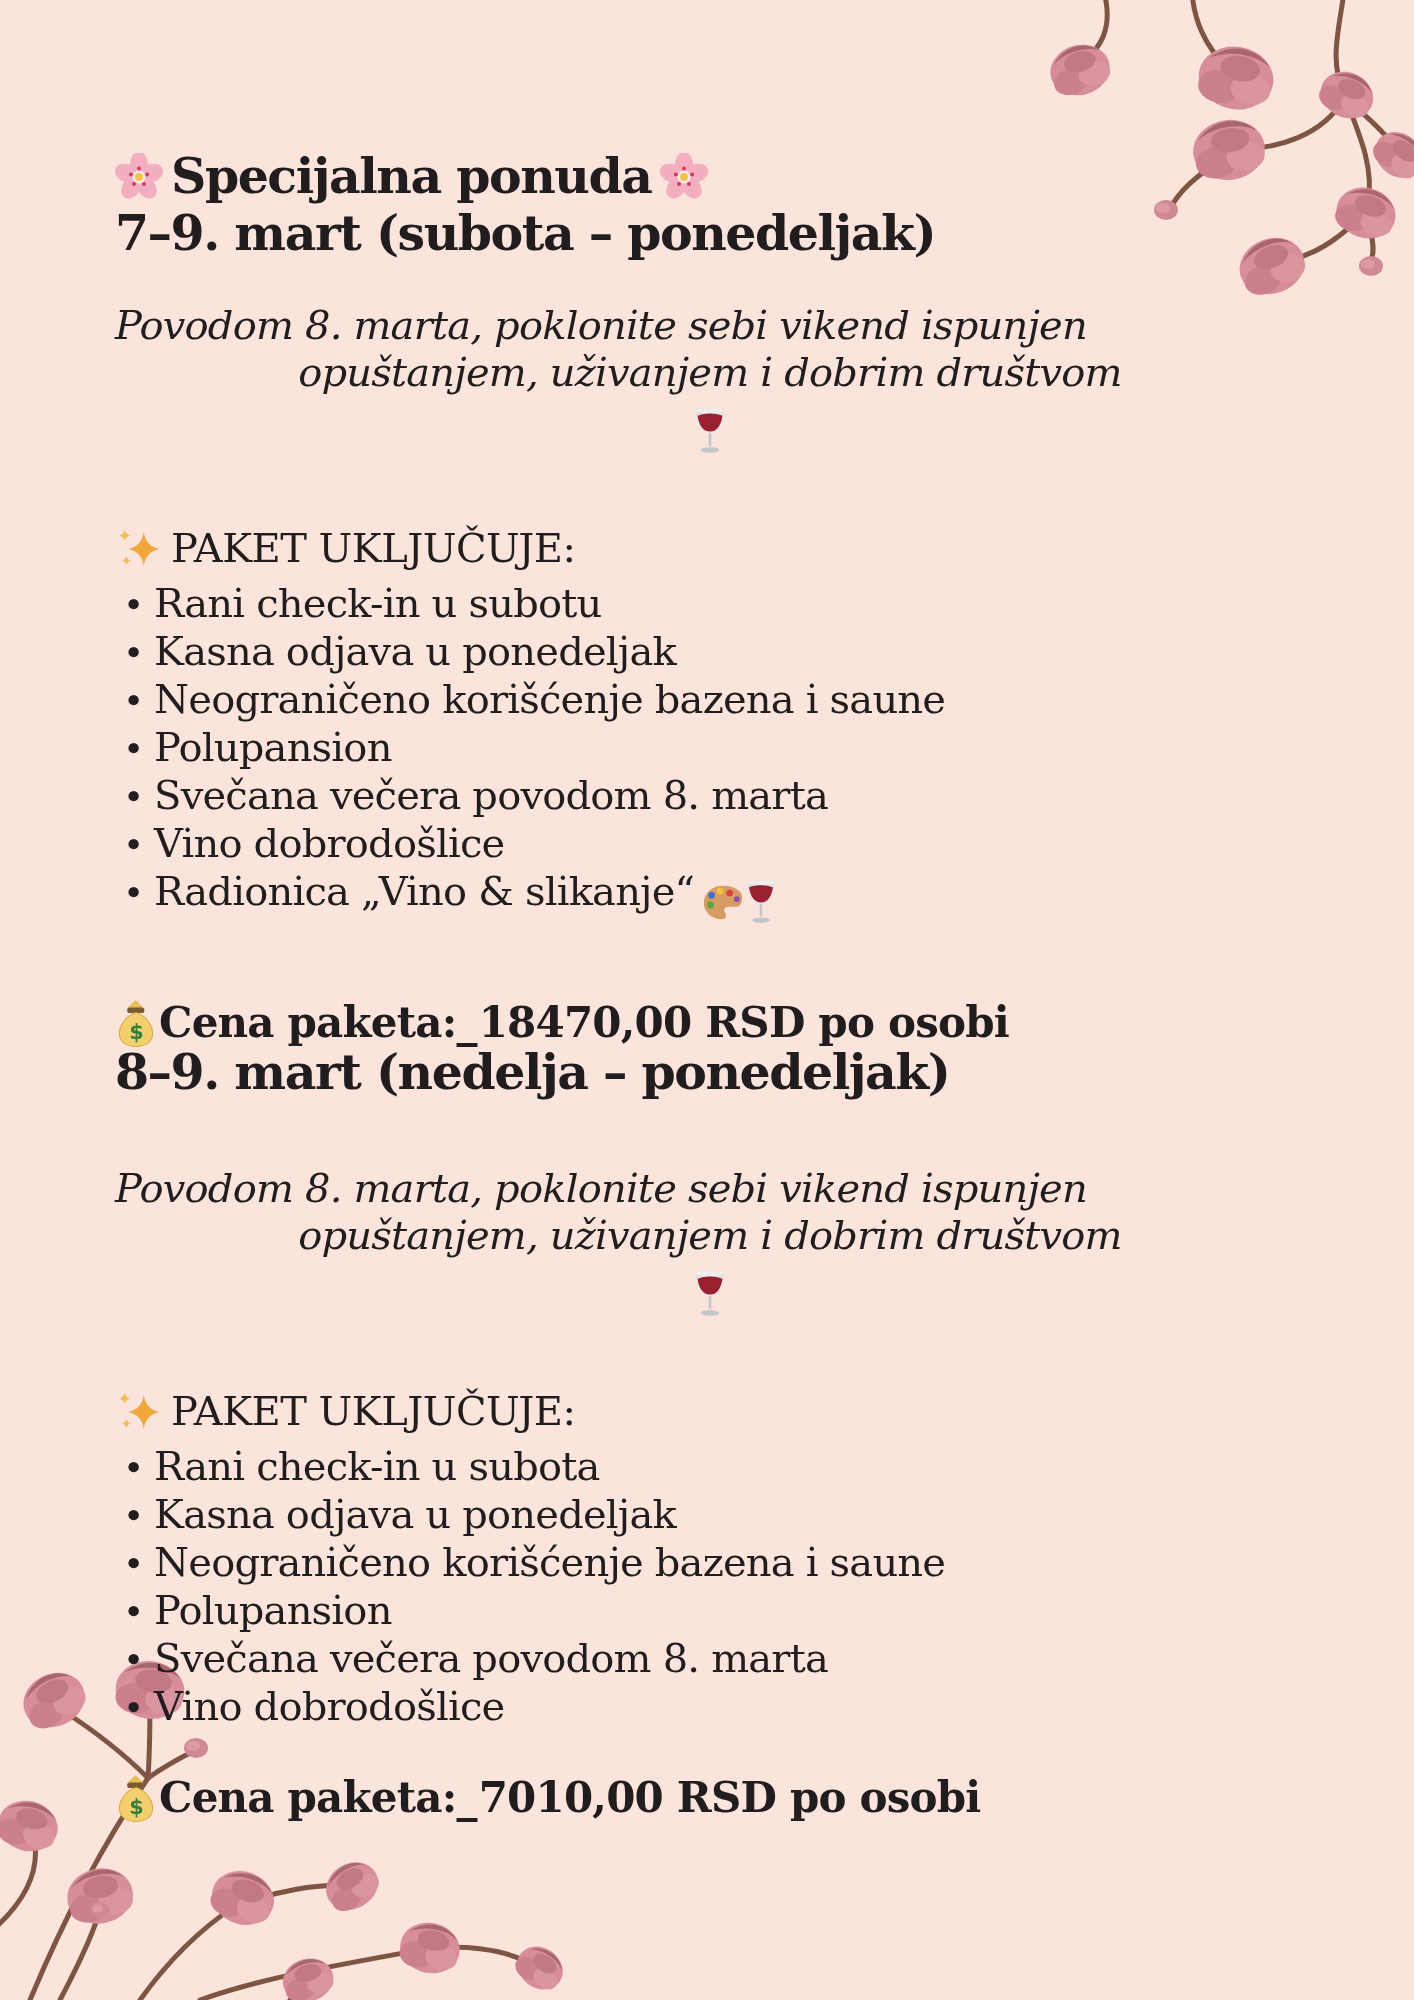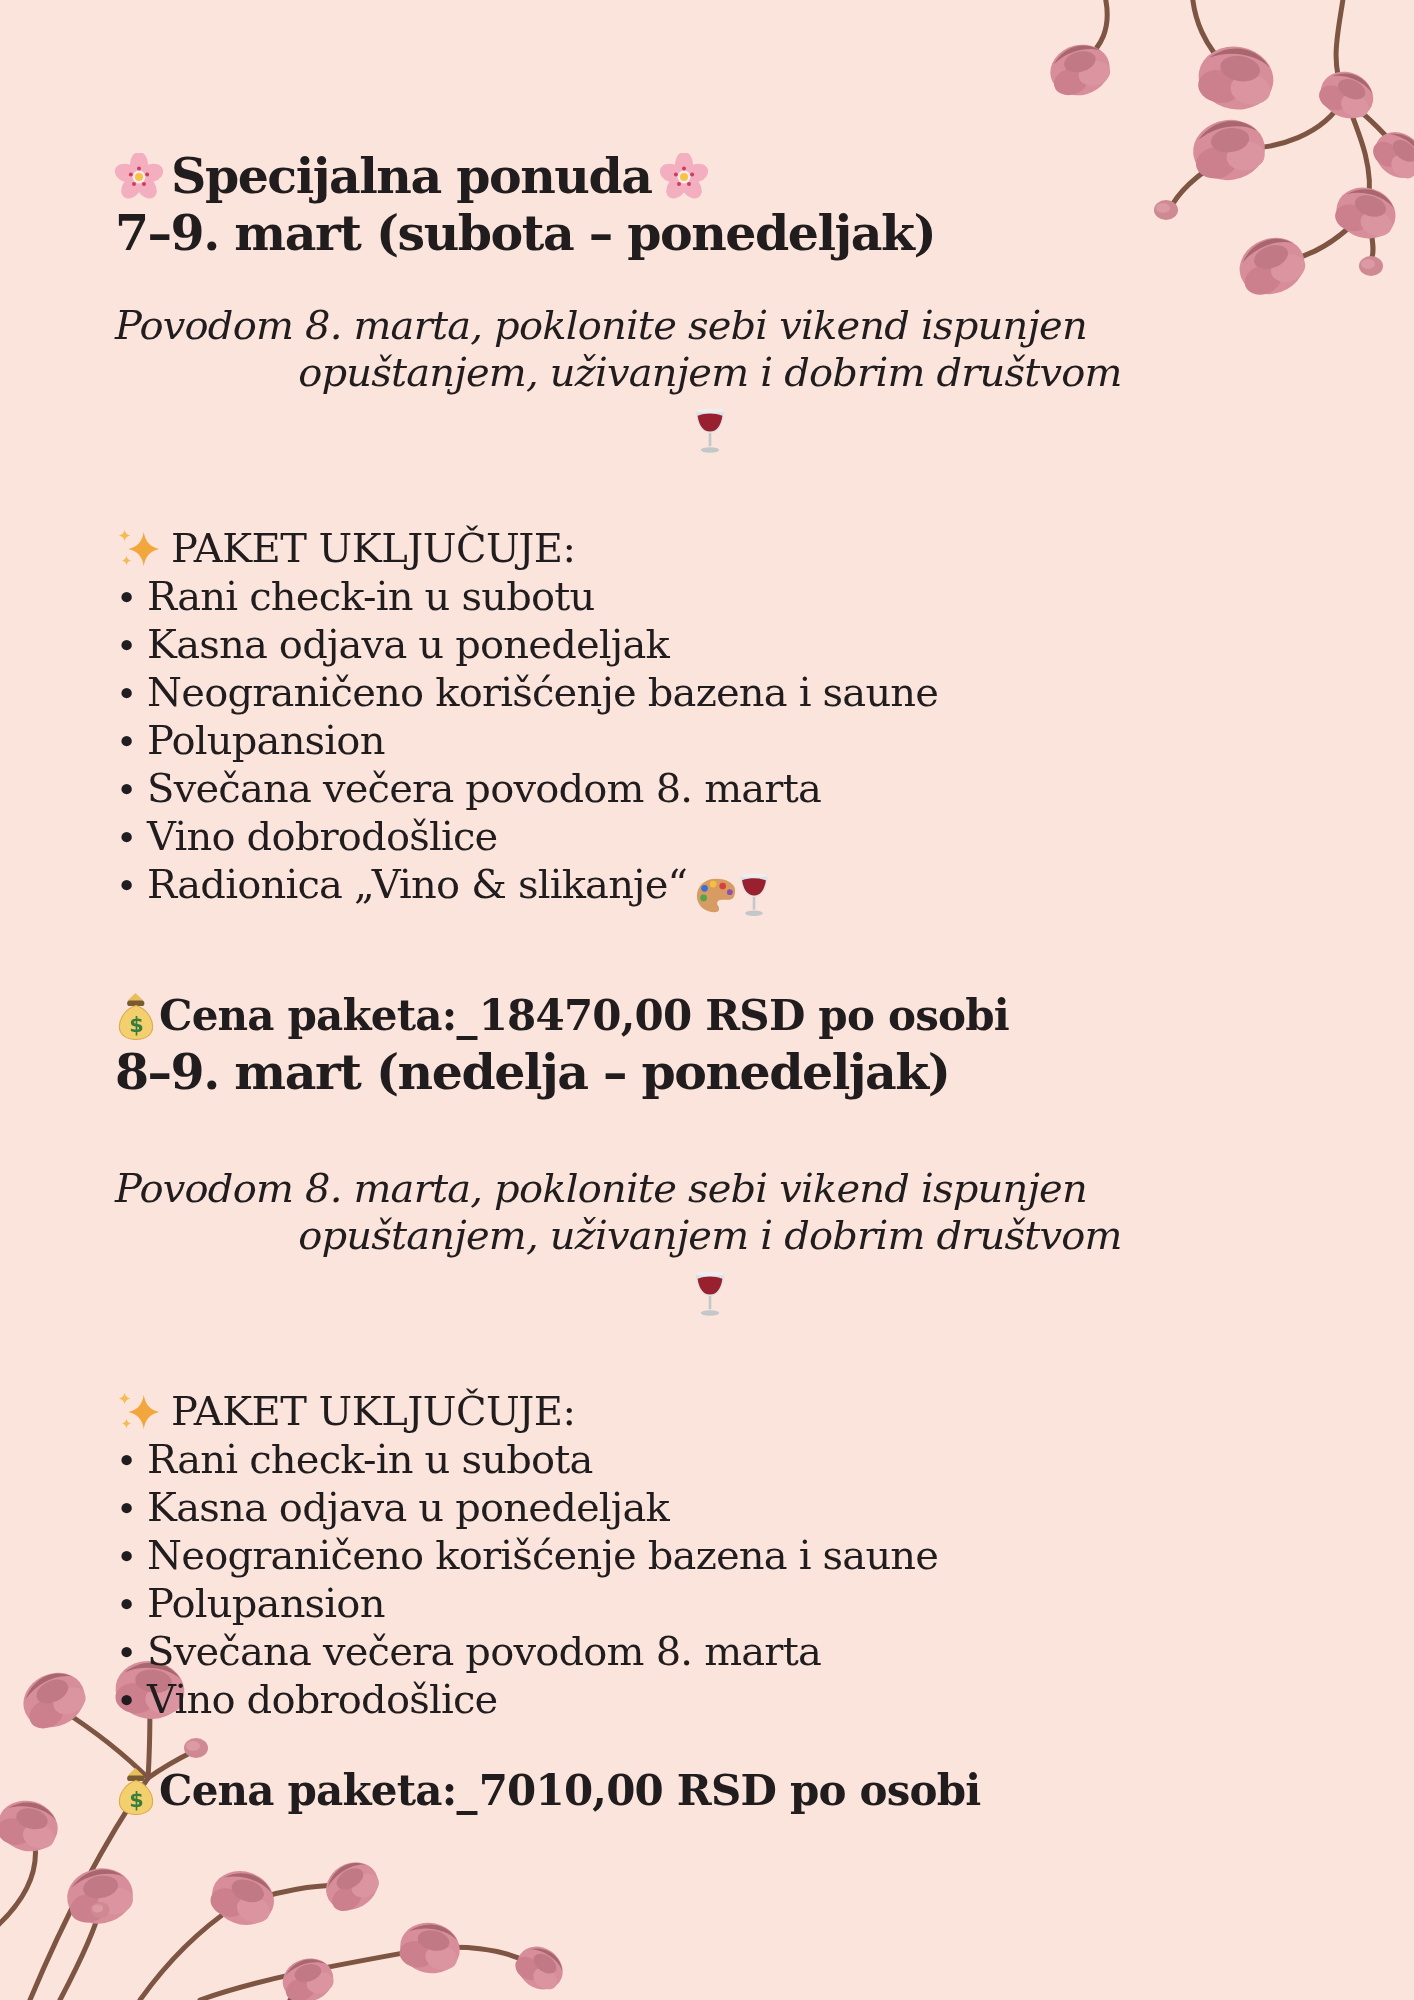--- a/index.html
+++ b/index.html
@@ -27,21 +27,21 @@
     margin:40px 0 0 0; font-size:40px; line-height:47px;
     letter-spacing:-0.8px;
   }
   .intro .line { display:block;font-style:italic; }
   .intro .line2 { display:flex; align-items:center; gap:12px;flex-direction:column; }
   .includes {
     margin-top:69px; font-size:40px; letter-spacing:-0.5px;
     display:flex; align-items:center; gap:10px; line-height:47px;
   }
   ul.pkg {
-    list-style:none; margin:1px; padding:0;
+    list-style:none; margin:8px; padding:0;
     font-size:40px; line-height:47px; letter-spacing:-0.8px;
   }
   ul.pkg li::before { content:"• "; font-size:36px; }
   ul.pkg li .trailing-icons { display:inline-block; vertical-align:-8px; margin-left:8px; }
   .price {
     font-size:42px; font-weight:700; letter-spacing:-0.8px;
     display:flex; align-items:center; gap:2px; line-height:50px;
   }
   #section1 .price { margin-top:72px; }
   #section2 .price { margin-top:42px; }

